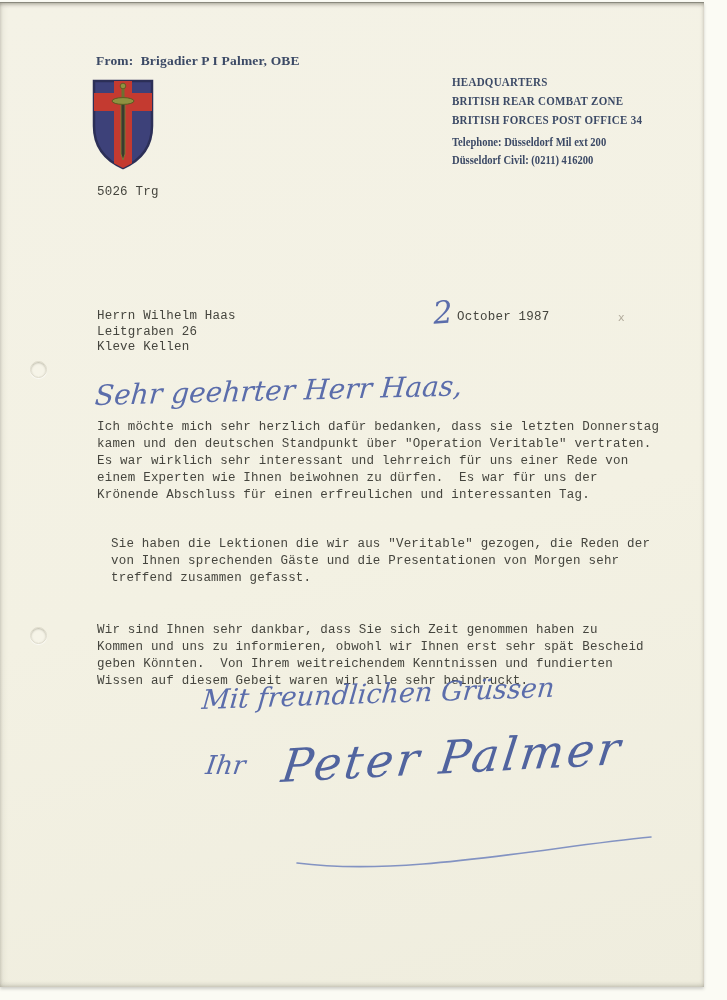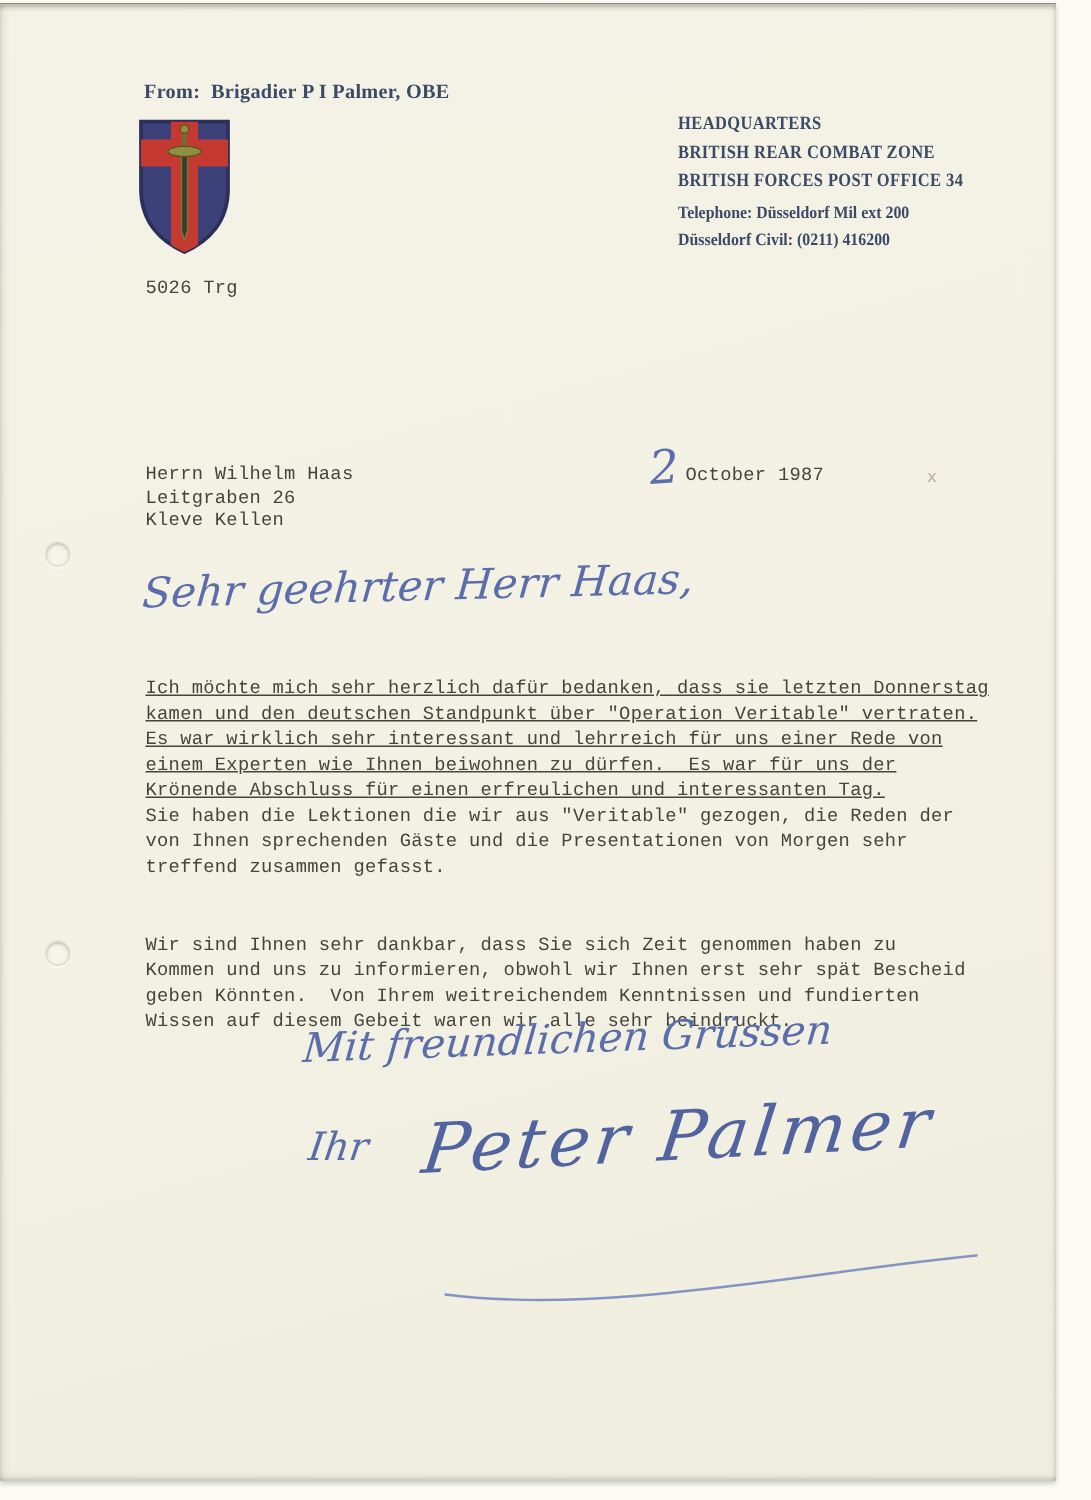--- a/index.html
+++ b/index.html
@@ -54,22 +54,22 @@
     color: #5b6dab;
     white-space: nowrap;
   }
   .hand-day { left: 433px; top: 291px; font-size: 31px; transform: rotate(-4deg); }
   .salutation { left: 95px; top: 376px; font-size: 28px; transform: skewX(-6deg) rotate(-1.5deg); transform-origin: left; }
   .closing-greeting { left: 202px; top: 681px; font-size: 27px; transform: skewX(-7deg) rotate(-2deg); transform-origin: left; }
   .closing-pronoun { left: 206px; top: 747px; font-size: 26px; transform: skewX(-8deg); }
   .signature { left: 282px; top: 736px; font-size: 46px; color: #51649f; letter-spacing: 3px; transform: skewX(-10deg) rotate(-3deg); transform-origin: left; }
 
   .body-paragraph { left: 97px; }
-  .p1 { top: 448px; text-decoration: underline; }
-  .p2 { top: 533px; }
+  .p1 { top: 416px; }
+  .p2 { top: 533px; margin-left: 14px; }
   .p3 { top: 619px; }
 
   .punch-hole {
     width: 15px; height: 15px; border-radius: 50%;
     background: #f6f4e8;
     border: 1px solid #dedbcb;
     box-shadow: inset 0 1px 2px rgba(120,118,100,0.45), 0 1px 1px rgba(255,255,255,0.7);
   }
   .hole-1 { left: 30px; top: 358px; }
   .hole-2 { left: 30px; top: 624px; }

